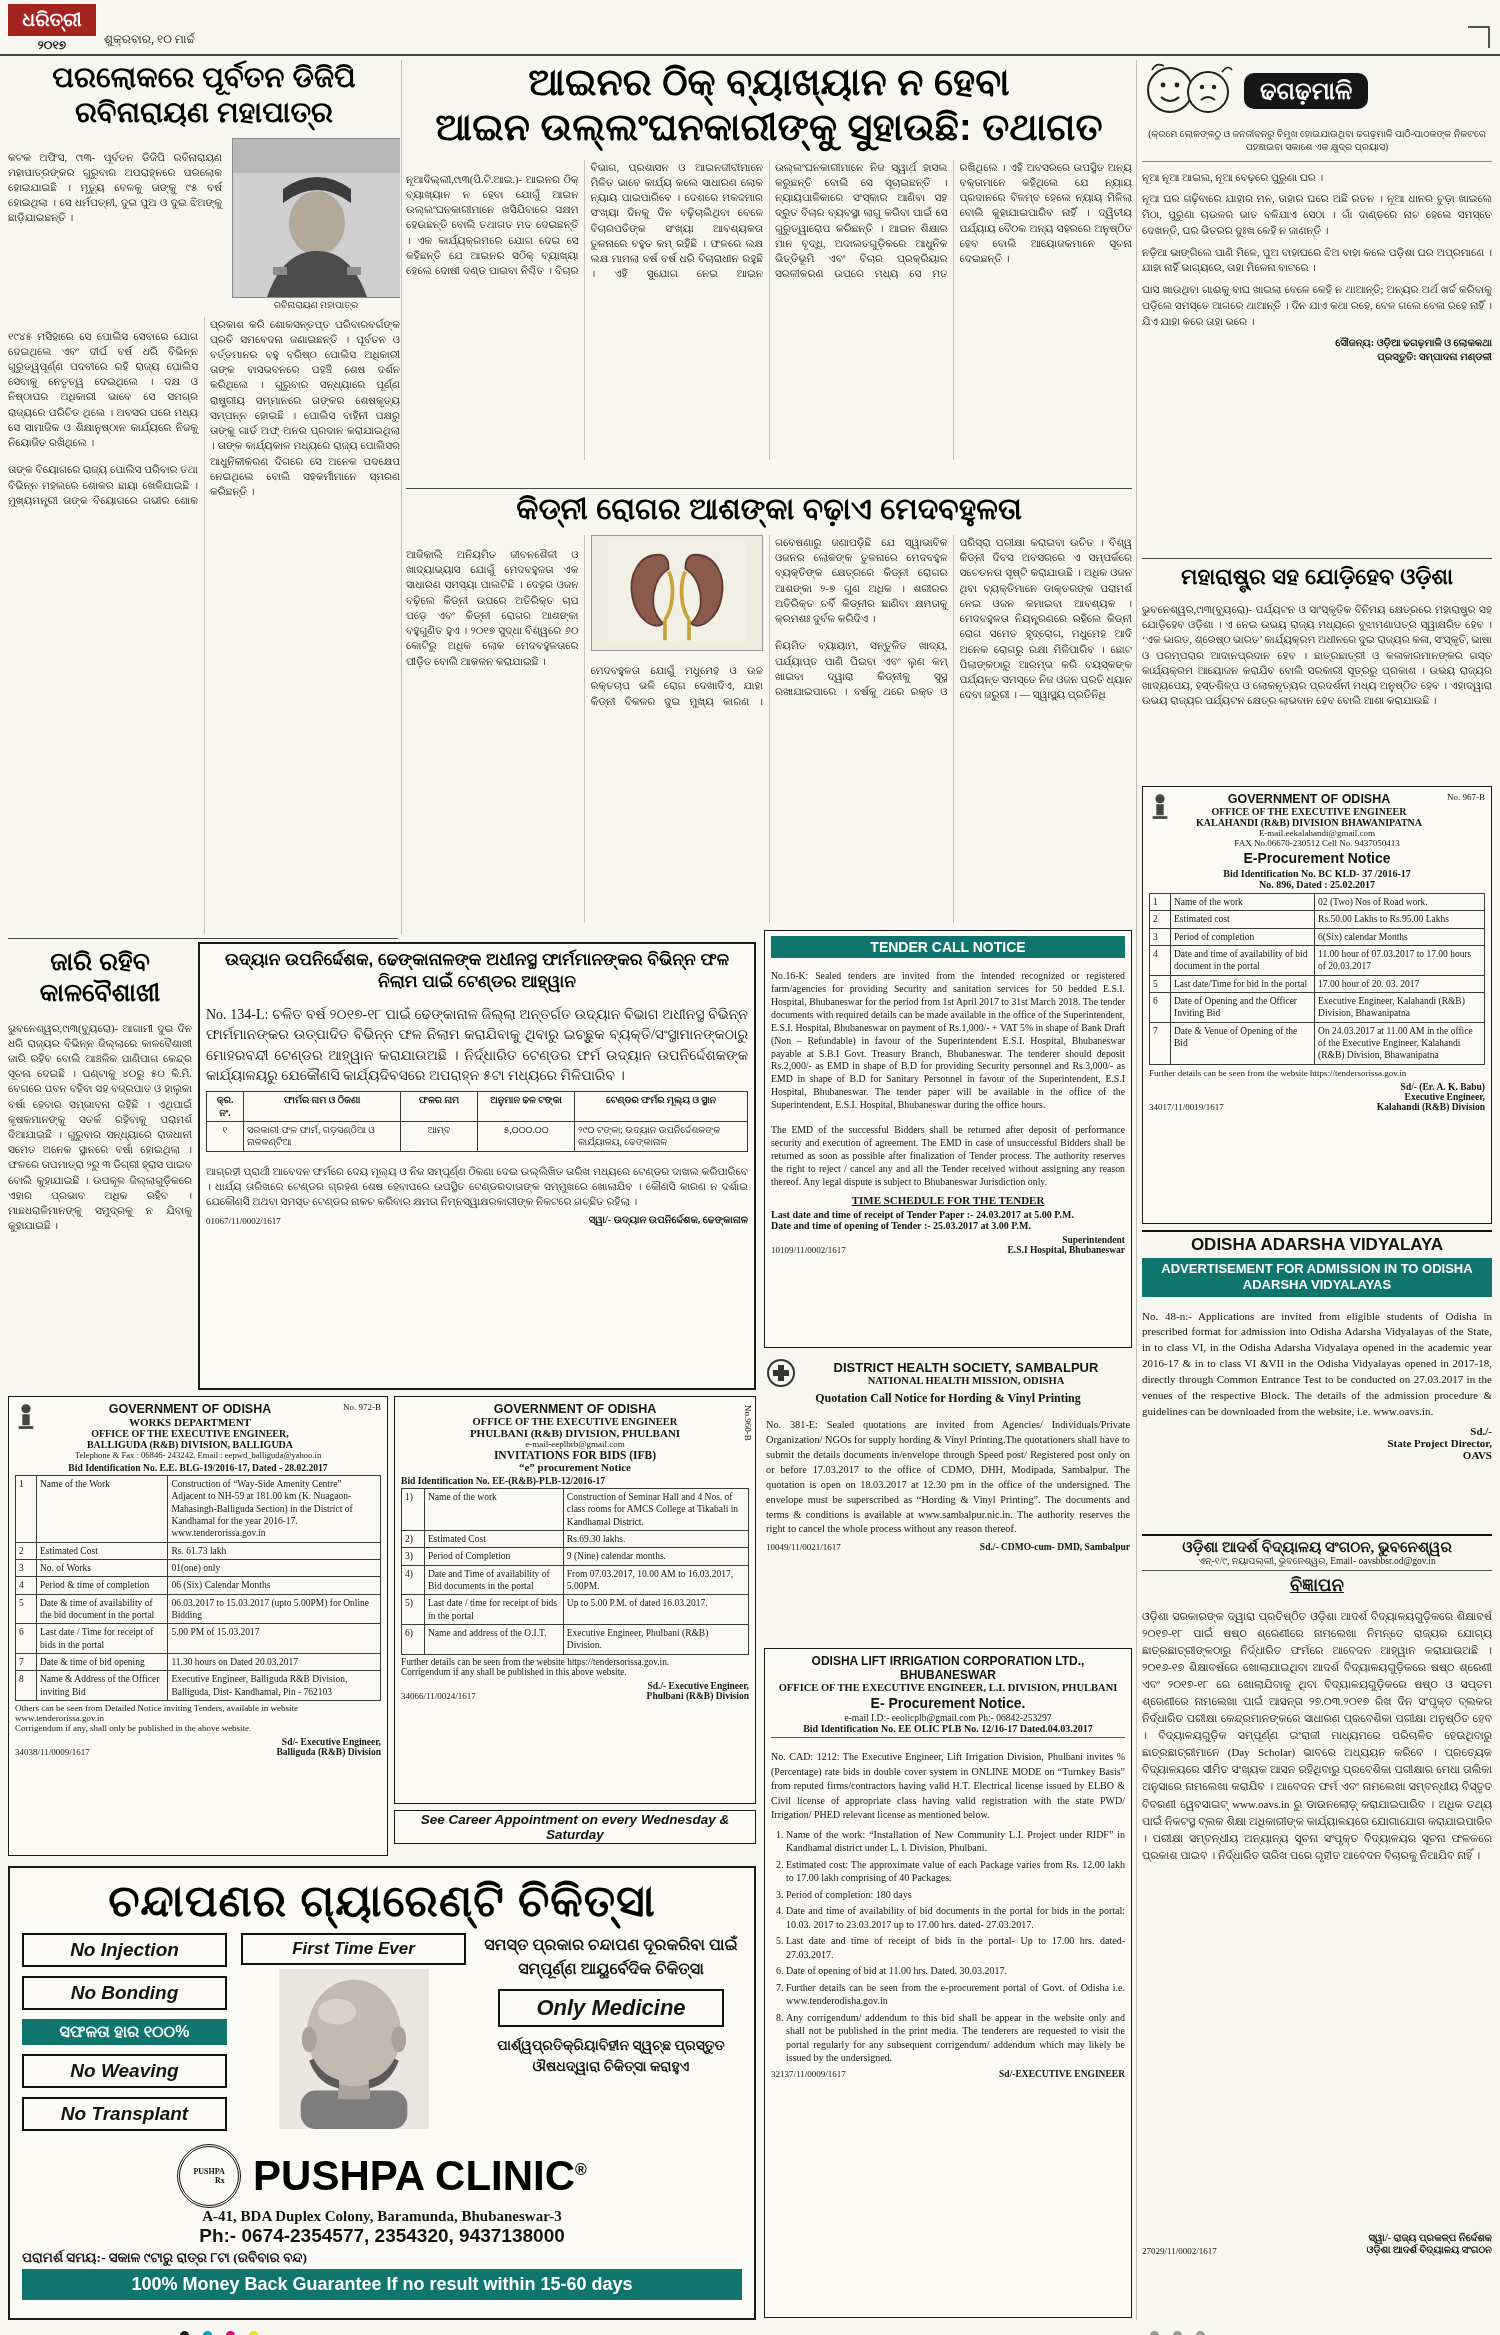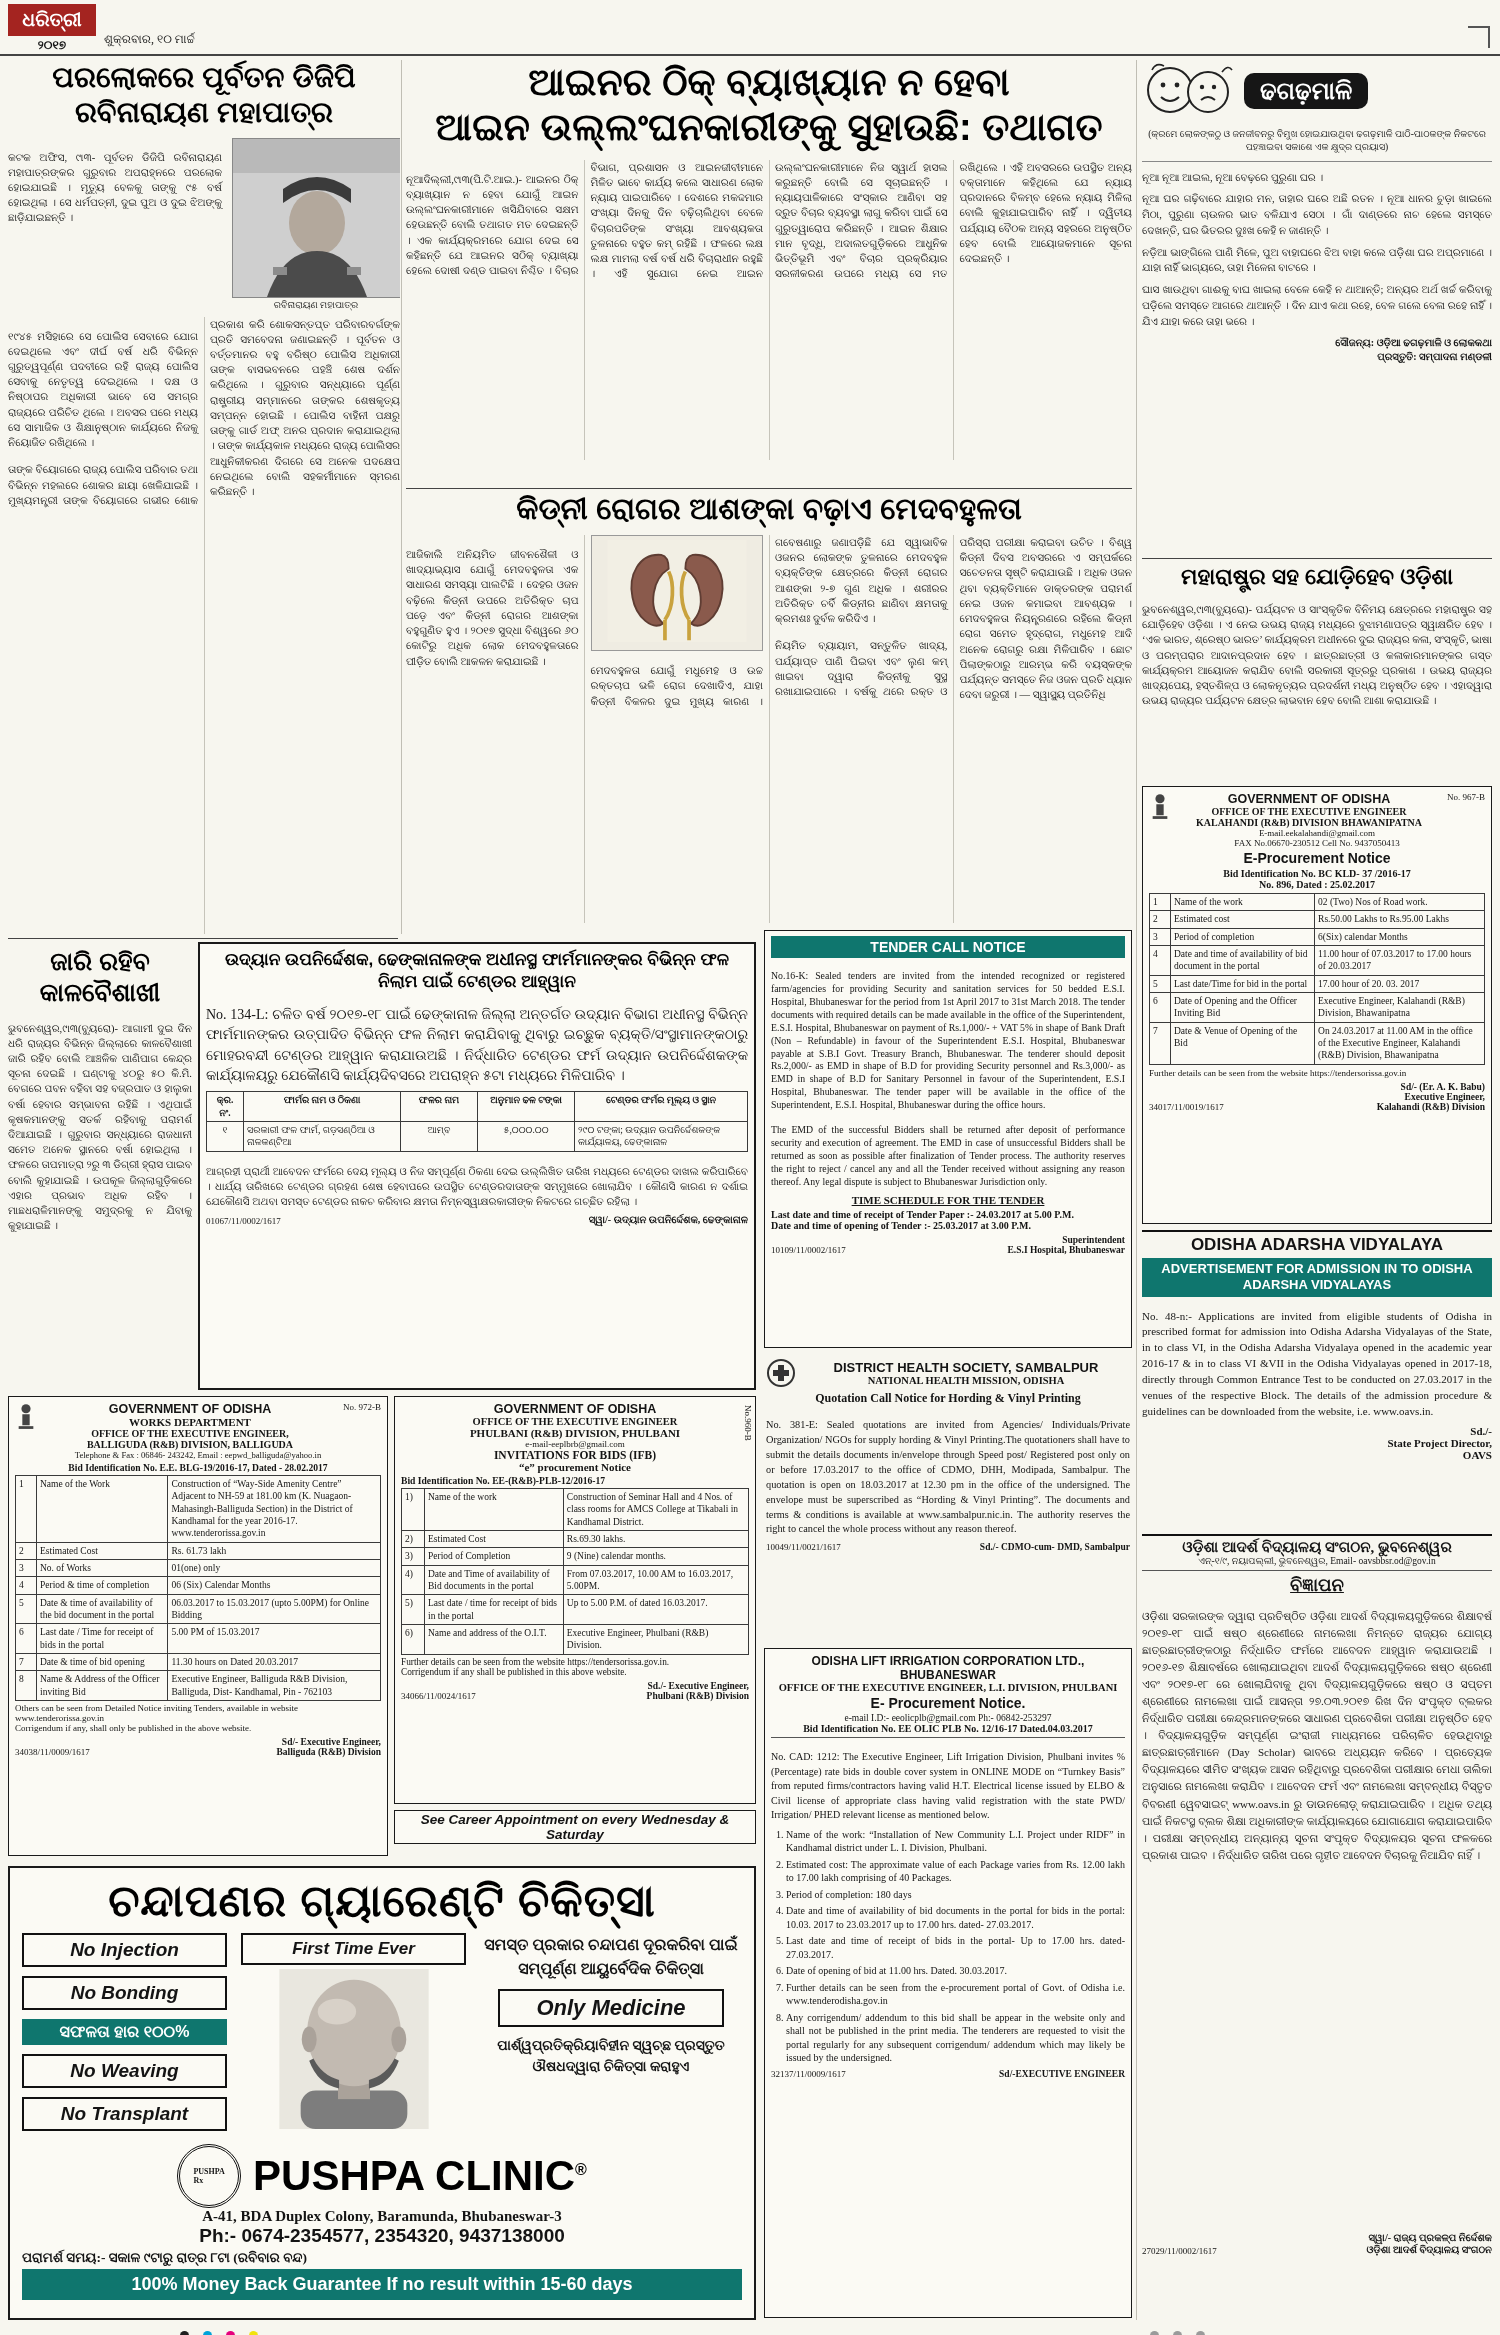--- a/index.html
+++ b/index.html
@@ -516,21 +516,21 @@
           <path d="M112 86 Q104 108 84 112 L84 104 Q100 100 108 84 Z" fill="#5a5a5a"></path>
         </svg>
       </div>
       <div style="flex:1;text-align:center">
         <div class="bold" style="font-size:16px;line-height:1.5">ସମସ୍ତ ପ୍ରକାର ଚନ୍ଦାପଣ ଦୂରକରିବା ପାଇଁ ସମ୍ପୂର୍ଣ୍ଣ ଆୟୁର୍ବେଦିକ ଚିକିତ୍ସା</div>
         <div class="ppbox" style="font-size:22px;margin:8px 18px">Only Medicine</div>
         <div class="bold" style="font-size:14px;line-height:1.5">ପାର୍ଶ୍ୱପ୍ରତିକ୍ରିୟାବିହୀନ ସ୍ୱଚ୍ଛ ପ୍ରସ୍ତୁତ ଔଷଧଦ୍ୱାରା ଚିକିତ୍ସା କରାହୁଏ</div>
       </div>
     </div>
     <div style="display:flex;align-items:center;justify-content:center;gap:12px;margin-top:4px">
-      <div style="width:58px;height:58px;border:3px double #111;border-radius:50%;display:flex;align-items:center;justify-content:center;text-align:left;font-size:8px;font-weight:bold">PUSHPA<br>Rx</div>
+      <div style="width:58px;height:58px;border:3px double #111;border-radius:50%;display:flex;align-items:center;justify-content:center;text-align:right;font-size:8px;font-weight:bold">PUSHPA<br>Rx</div>
       <div class="hl" style="font-size:42px"><span>PUSHPA CLINIC</span><sup style="font-size:16px">®</sup></div>
     </div>
     <div class="ctr bold" style="font-size:15px">A-41, BDA Duplex Colony, Baramunda, Bhubaneswar-3</div>
     <div class="ctr bold sans" style="font-size:19px">Ph:- 0674-2354577, 2354320, 9437138000</div>
     <div class="bold" style="font-size:13.5px;margin:3px 0">ପରାମର୍ଶ ସମୟ:- ସକାଳ ୯ଟାରୁ ରାତ୍ର ୮ଟା (ରବିବାର ବନ୍ଦ)</div>
     <div class="bar" style="font-size:18px;padding:5px">100% Money Back Guarantee If no result within 15-60 days</div>
   </section>
 
   <div class="abs" style="left:180px;top:2326px">
     <span class="dot" style="background: rgb(31, 31, 31);"></span>

